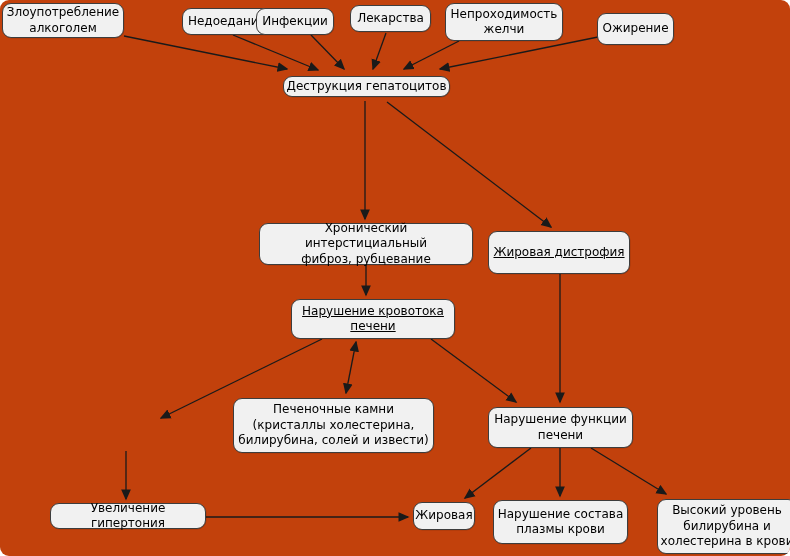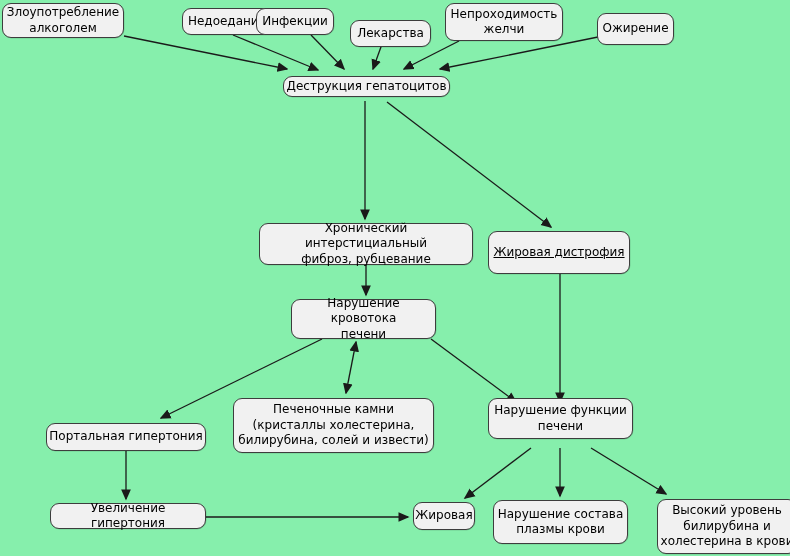--- a/index.html
+++ b/index.html
@@ -4,23 +4,24 @@
 <style>
   html, body {
     margin: 0;
     padding: 0;
     background: #ffffff;
   }
   #stage {
     position: relative;
     width: 790px;
     height: 556px;
-    background: #86efac;
+    background: #c2410c;
     overflow: hidden;
     font-family: "DejaVu Sans", "Liberation Sans", sans-serif;
+    border-radius: 9px;
   }
   #arrows {
     position: absolute;
     left: 0; top: 0;
     width: 790px; height: 556px;
   }
   #arrows line {
     stroke: #1a1a1a;
     stroke-width: 1.3;
   }
@@ -73,44 +74,43 @@
     <line x1="591" y1="448" x2="666" y2="494" marker-end="url(#ah)"></line>
   </svg>
 
   <div class="node" style="left:2px;   top:3px;   width:122px; height:35px;">Злоупотребление
 алкоголем</div>
 
   <div class="node" style="left:148px; top:8px;   width:90px;  height:27px;margin-left:34px;">Недоедание</div>
 
   <div class="node" style="left:256px; top:8px;   width:78px;  height:27px;">Инфекции</div>
 
-  <div class="node" style="left:350px; top:20px;   width:81px;  height:27px;">Лекарства</div>
+  <div class="node" style="left:350px; top:5px;   width:81px;  height:27px;">Лекарства</div>
 
   <div class="node" style="left:445px; top:3px;   width:118px; height:38px;">Непроходимость
 желчи</div>
 
   <div class="node" style="left:597px; top:13px;  width:77px;  height:32px;">Ожирение</div>
 
   <div class="node" style="left:283px; top:76px;  width:167px; height:21px;">Деструкция гепатоцитов</div>
 
   <div class="node" style="left:259px; top:223px; width:214px; height:42px;">Хронический интерстициальный
 фиброз, рубцевание</div>
 
   <div class="node" style="left:488px; top:231px; width:142px; height:43px;text-decoration:underline;">Жировая дистрофия</div>
 
-  <div class="node" style="left:291px; top:299px; width:145px; height:40px;">Нарушение кровотока
+  <div class="node" style="left:291px; top:299px; width:164px; height:40px;text-decoration:underline;">Нарушение кровотока
 печени</div>
 
-  <div class="node" style="left:46px;  top:423px; width:160px; height:28px;">Портальная гипертония</div>
 
   <div class="node" style="left:233px; top:398px; width:201px; height:55px;">Печеночные камни
 (кристаллы холестерина,
 билирубина, солей и извести)</div>
 
-  <div class="node" style="left:488px; top:398px; width:145px; height:41px;">Нарушение функции
+  <div class="node" style="left:488px; top:407px; width:145px; height:41px;">Нарушение функции
 печени</div>
 
   <div class="node" style="left:50px;  top:503px; width:156px; height:26px;">Увеличение гипертония</div>
 
   <div class="node" style="left:413px; top:502px; width:62px;  height:28px;">Жировая</div>
 
   <div class="node" style="left:493px; top:500px; width:135px; height:44px;">Нарушение состава
 плазмы крови</div>
 
   <div class="node" style="left:647px; top:499px; width:140px; height:55px;margin-left:10px;">Высокий уровень

